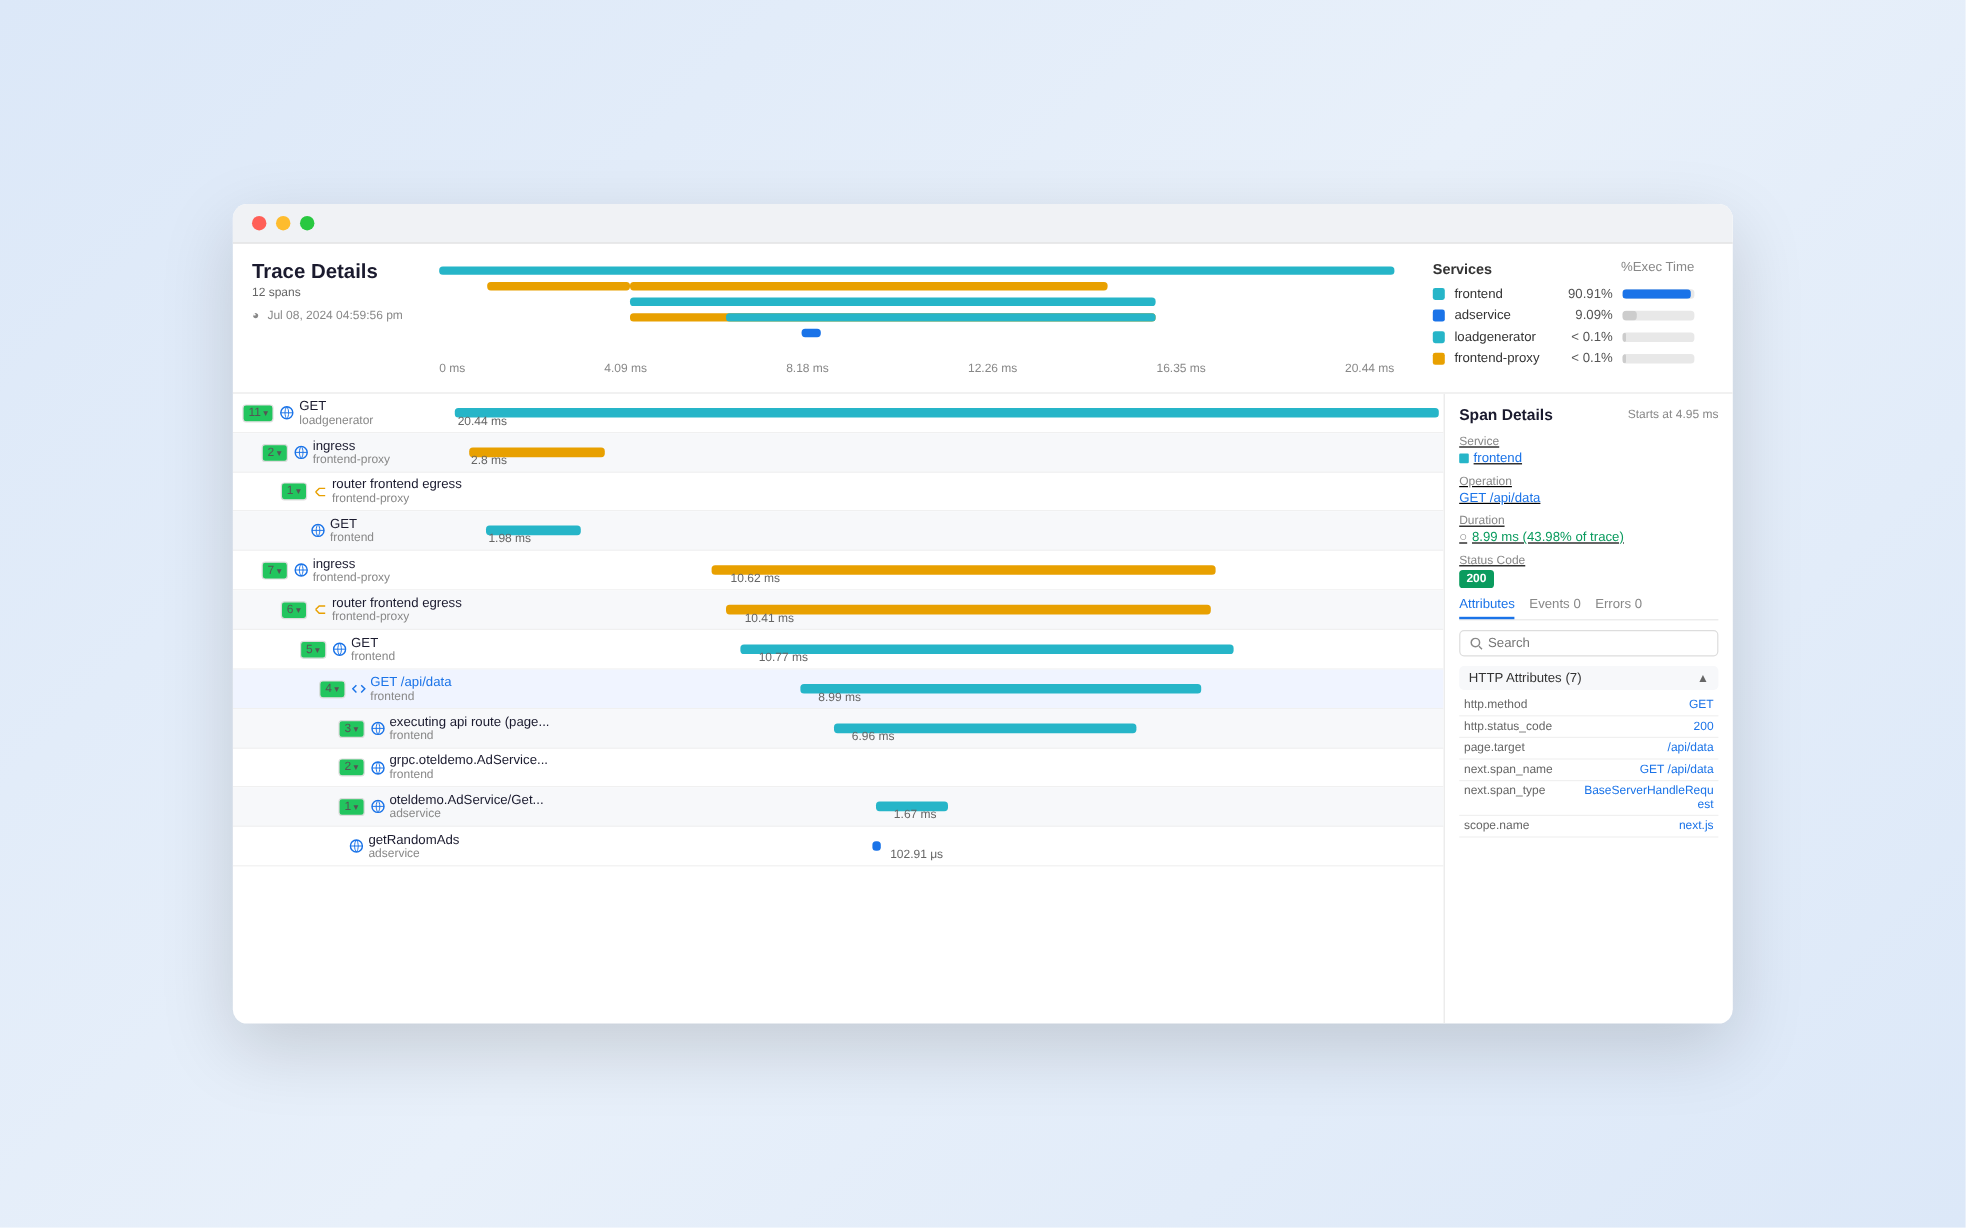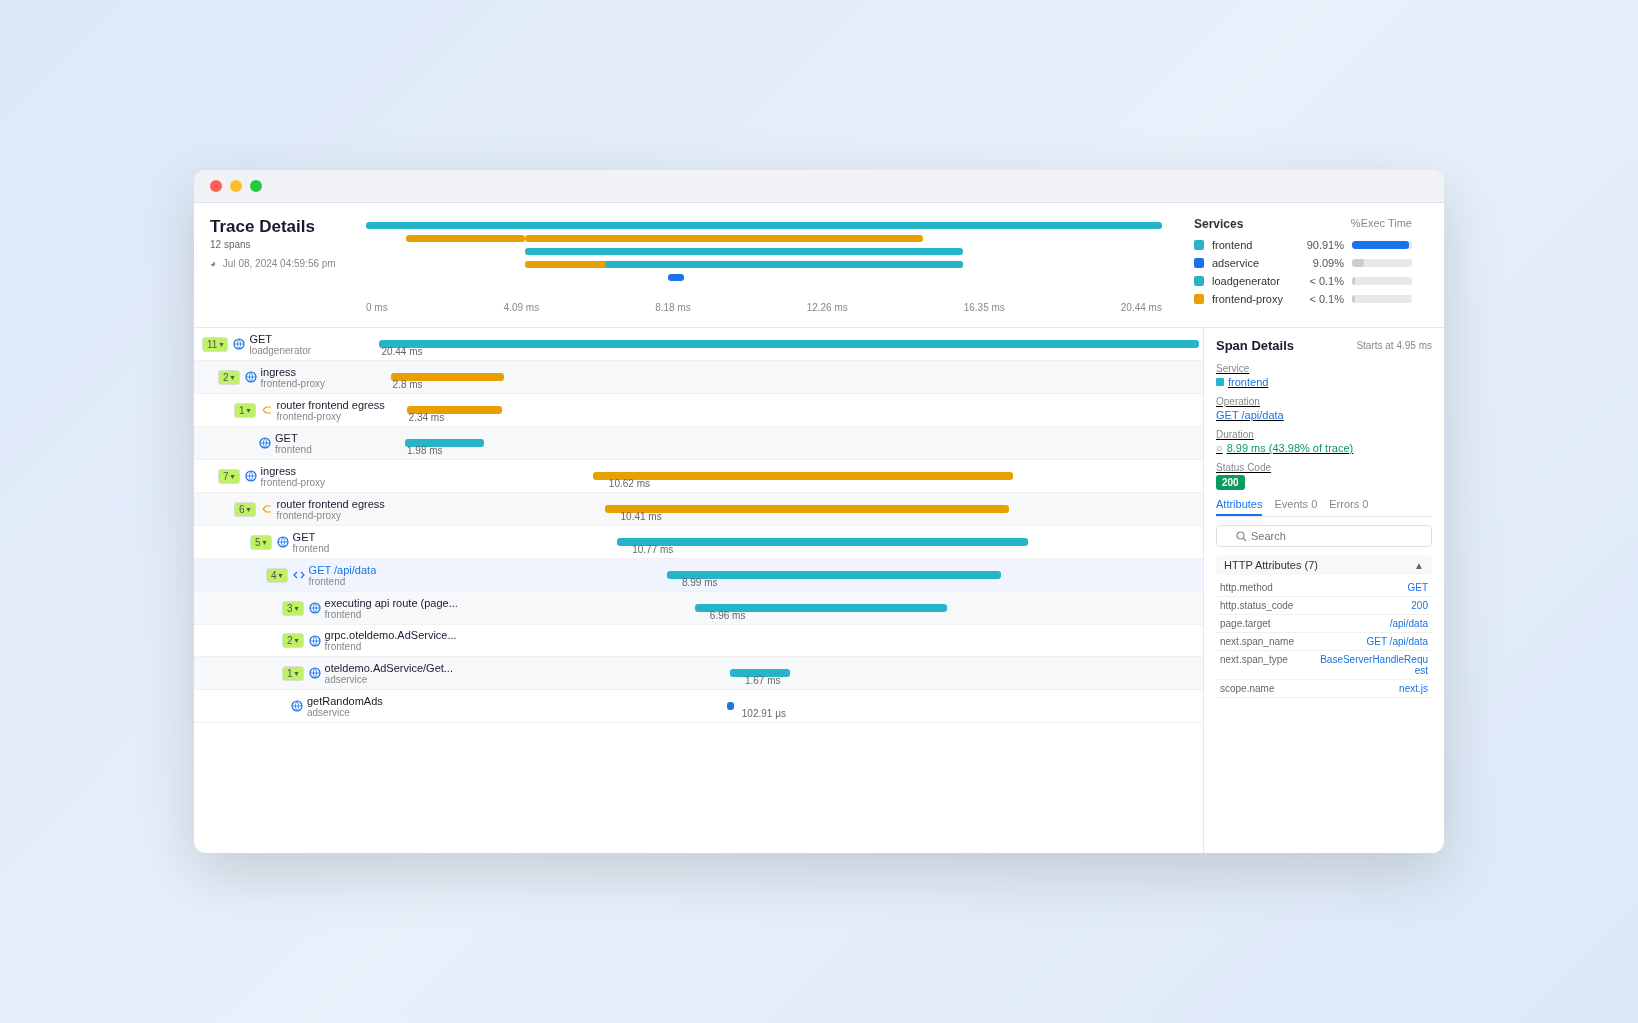--- a/index.html
+++ b/index.html
@@ -192,21 +192,21 @@
     .span-indent {
       display: flex;
       align-items: center;
       min-width: 130px;
       padding-left: 4px;
     }
 
     .span-count-badge {
       font-size: 10px;
       color: #555;
-      background: #bef264;
+      background: #22c55e;
       border: 1px solid #ddd;
       border-radius: 3px;
       padding: 1px 4px;
       margin-right: 4px;
       cursor: pointer;
       display: flex;
       align-items: center;
       gap: 2px;
     }
 
@@ -337,21 +337,21 @@
       color: #1a73e8;
       border-bottom: 2px solid #1a73e8;
       font-weight: 500;
     }
 
     .search-box {
       display: flex;
       align-items: center;
       border: 1px solid #ddd;
       border-radius: 4px;
-      padding: 4px 19px;
+      padding: 4px 8px;
       gap: 4px;
       margin-bottom: 8px;
     }
 
     .search-box input {
       border: none;
       outline: none;
       font-size: 11px;
       color: #333;
       flex: 1;
@@ -547,24 +547,20 @@
             <span class="span-icon icon-route">
               <svg width="12" height="12" viewBox="0 0 12 12" fill="none">
                 <path d="M2 6 L5 3 L10 3 M2 6 L5 9 L10 9" stroke="#e8a000" stroke-width="1.2" fill="none"></path>
               </svg>
             </span>
             <div class="span-name-col">
               <span class="span-op-name">router frontend egress</span>
               <span class="span-service-name">frontend-proxy</span>
             </div>
           </div>
-          <div class="span-timeline">
-            <div class="span-bar" style="left:0%;width:12%;background:#e8a000;"></div>
-            <span class="span-duration-label" style="left:2px;">2.34 ms</span>
-          </div>
         </div>
 
         <div class="span-row" style="background:#f7f8fa;">
           <div class="span-indent indent-3">
             <span class="span-icon icon-globe" style="margin-left:8px;">
               <svg width="12" height="12" viewBox="0 0 12 12" fill="none">
                 <circle cx="6" cy="6" r="5" stroke="#1a73e8" stroke-width="1.2"></circle>
                 <path d="M6 1 C4 3 4 9 6 11" stroke="#1a73e8" stroke-width="0.8" fill="none"></path>
                 <path d="M6 1 C8 3 8 9 6 11" stroke="#1a73e8" stroke-width="0.8" fill="none"></path>
                 <path d="M1 6 h10" stroke="#1a73e8" stroke-width="0.8"></path>

